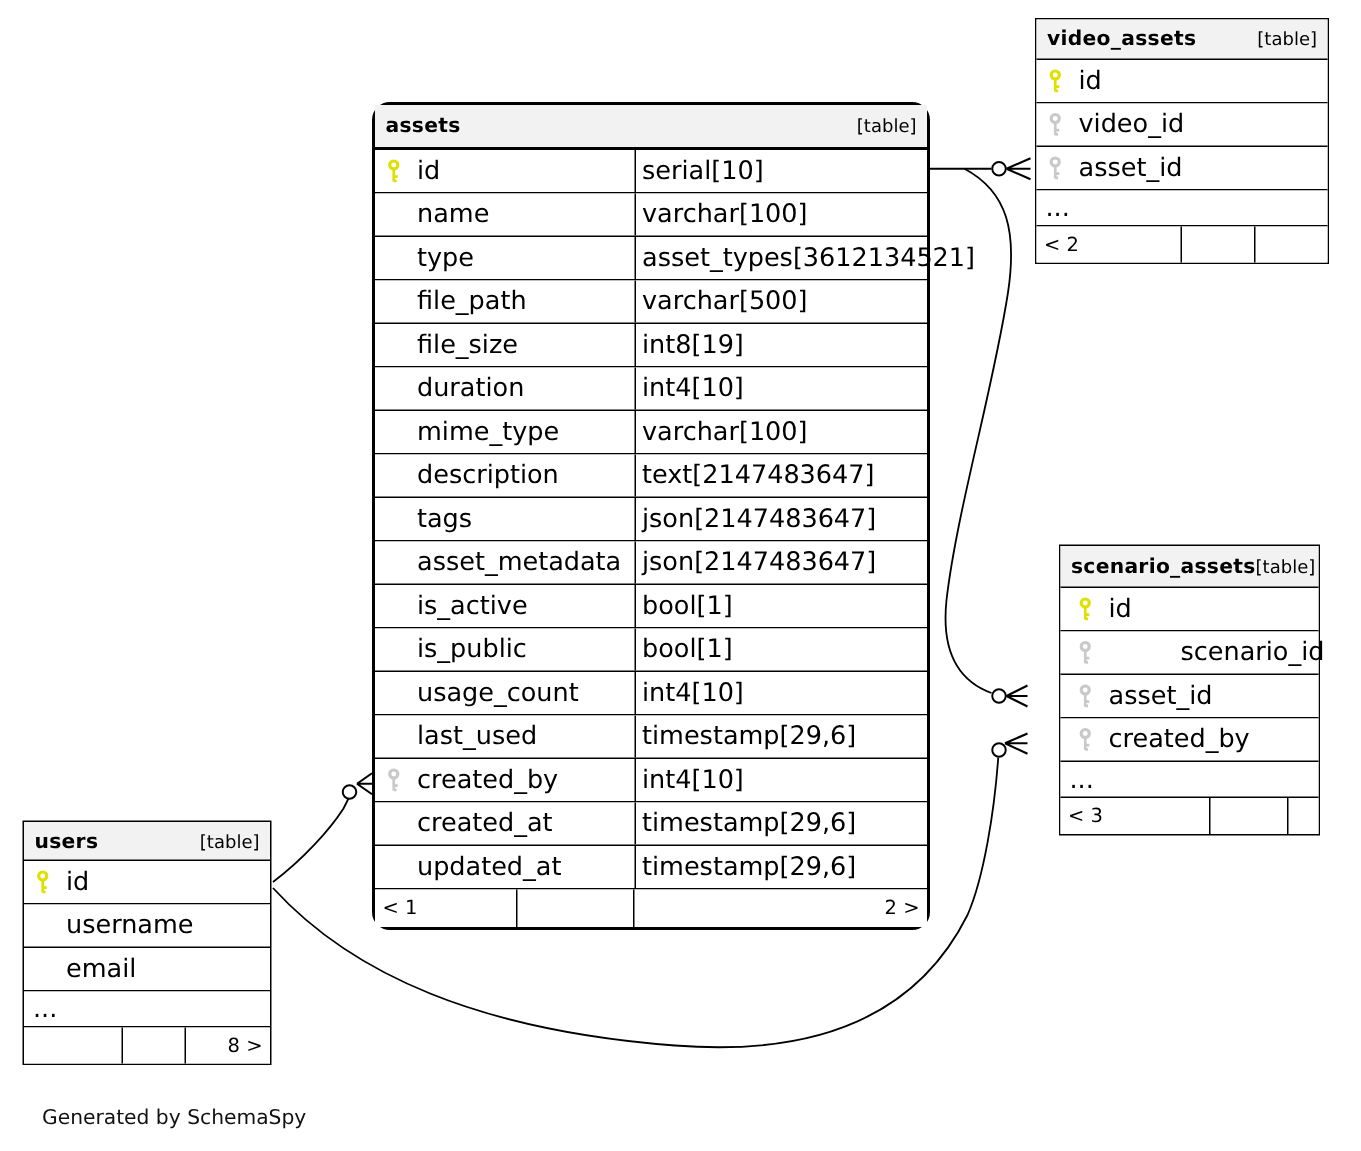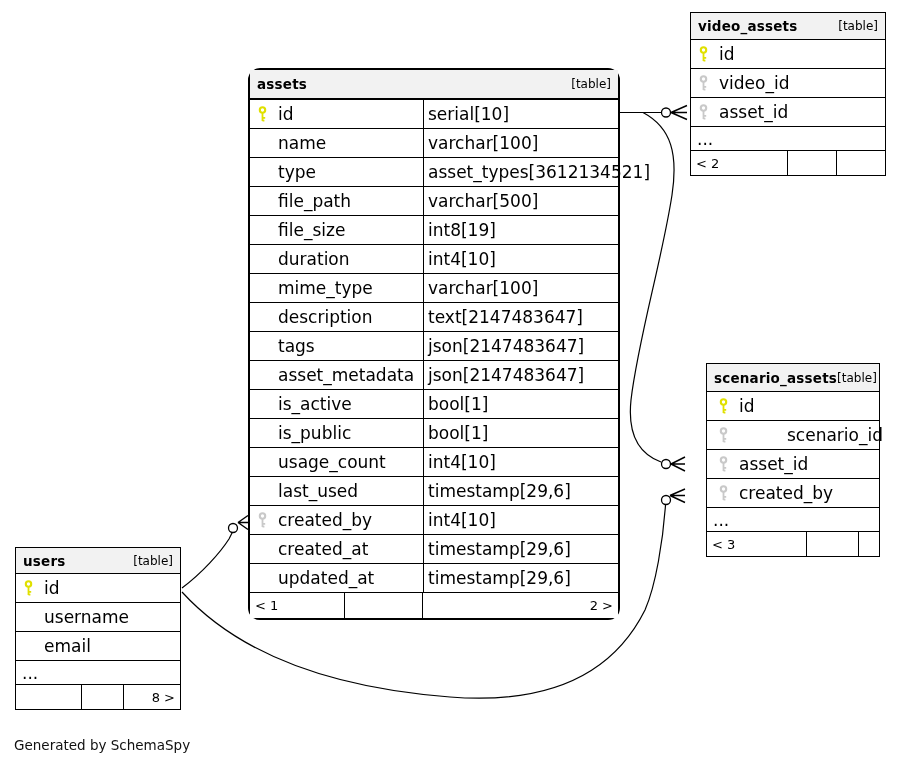--- a/index.html
+++ b/index.html
@@ -30,21 +30,21 @@
   .ft{display:flex;align-items:center;font-size:13px;border-bottom:none;}
   .fc{height:100%;display:flex;align-items:center;}
   .fc.b{border-right:1px solid #000;}
   .fc.left{padding-left:5px;}
   .fc.right{flex:1;justify-content:flex-end;padding-right:5px;}
   svg.connectors{position:absolute;top:0;left:0;pointer-events:none;z-index:5;}
   svg.connectors path{fill:none;stroke:#000;}
   svg.connectors .rel{stroke-width:1.2px;}
   svg.connectors .crow{stroke-width:1.4px;}
   svg.connectors circle{fill:#fff;stroke:#000;stroke-width:1.3px;}
-  .credit{position:absolute;left:14px;top:737px;font-size:13.5px;color:#111;}
+  .credit{position:absolute;left:28px;top:737px;font-size:13.5px;color:#111;}
 </style>
 </head>
 <body>
 
 <div class="canvas">
 
   <div id="tables">
       <div class="tbl main" style="left: 248px; top: 68px; width: 372px;">
         <div class="hd" style="height: 30px;">
           <span class="tname">assets</span>

